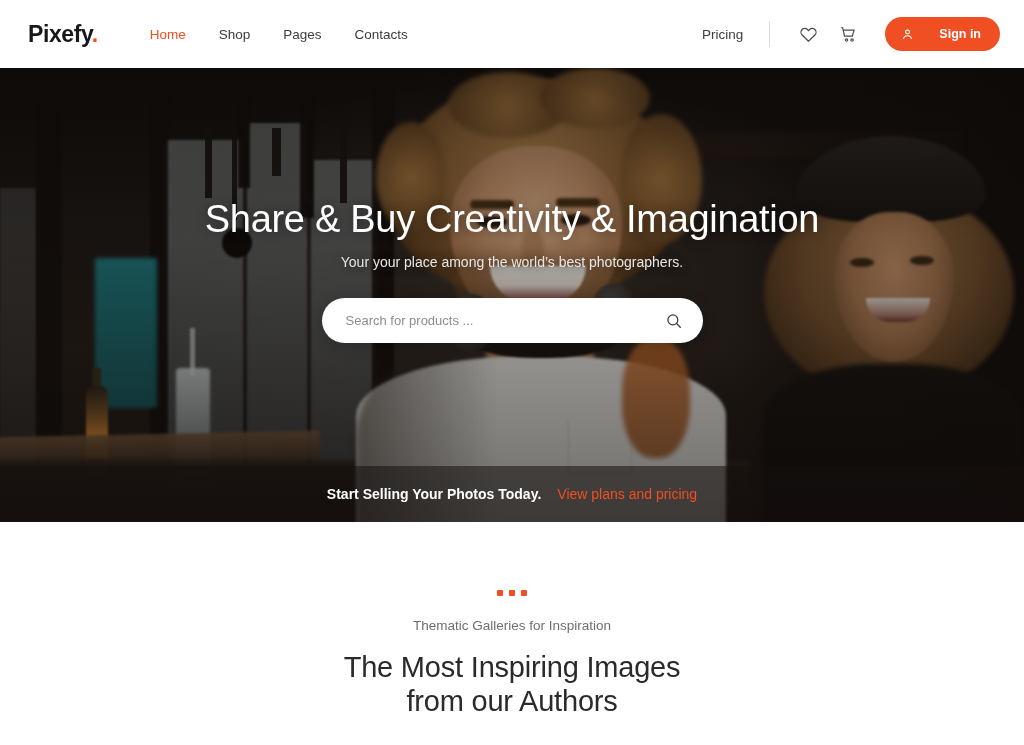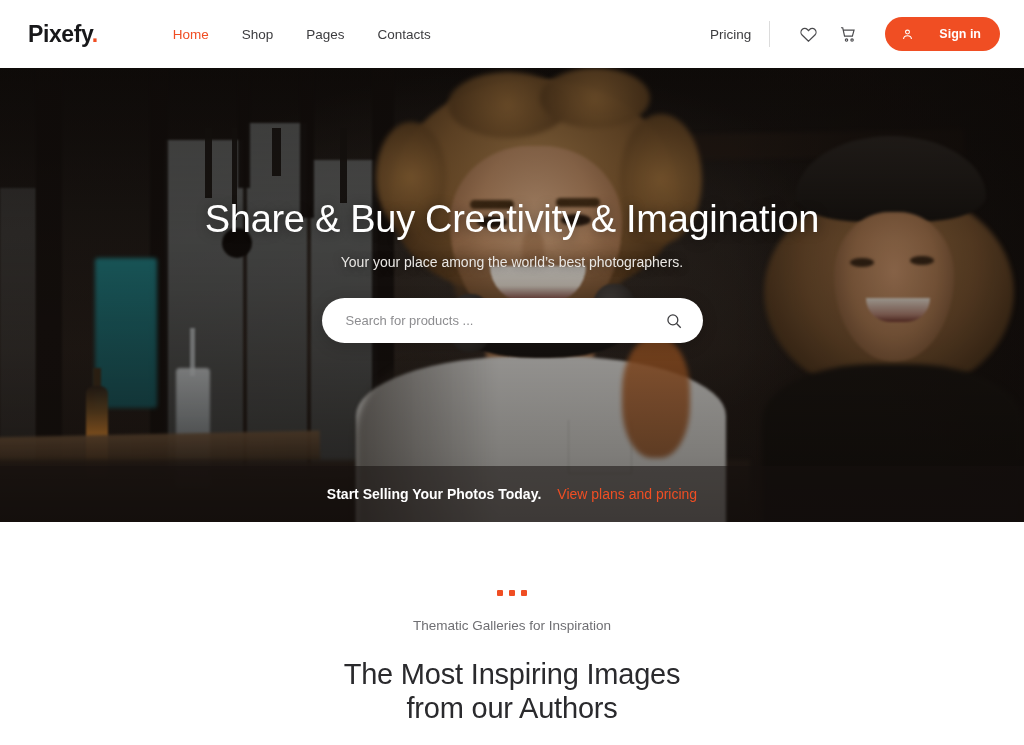--- a/index.html
+++ b/index.html
@@ -29,41 +29,41 @@
     letter-spacing: -0.4px;
     margin-left: 0px;
     white-space: nowrap;
   }
   .logo .dot { color: #f04e23; }
 
   .mainnav {
     display: flex;
     align-items: center;
     gap: 33px;
-    margin-left: 75px;
+    margin-left: 52px;
   }
   .navlink {
     font-size: 13.5px;
     color: #3c3c3f;
     text-decoration: none;
     white-space: nowrap;
   }
   .navlink.active { color: #f04e23; }
 
   .header-right {
     margin-left: auto;
     display: flex;
     align-items: center;
     gap: 0;
   }
   .pricing-link {
     font-size: 13.5px;
     color: #3c3c3f;
     text-decoration: none;
-    margin-right: 18px;
+    margin-right: 26px;
     white-space: nowrap;
   }
   .vdivider {
     width: 1px;
     height: 26px;
     background: #dcdcdc;
     margin-right: 25px;
   }
   .icon-btn {
     width: 26px;
@@ -392,21 +392,21 @@
   }
   .dots span {
     width: 6px; height: 6px;
     background: #f04e23;
     border-radius: 1px;
     display: block;
   }
   .eyebrow {
     font-size: 13.5px;
     color: #6f6f73;
-    margin-bottom: 24px;
+    margin-bottom: 17px;
   }
   .section-title {
     font-size: 29px;
     line-height: 34px;
     color: #2a2a2d;
     font-weight: normal;
     letter-spacing: -0.2px;
   }
 </style>
 </head>

